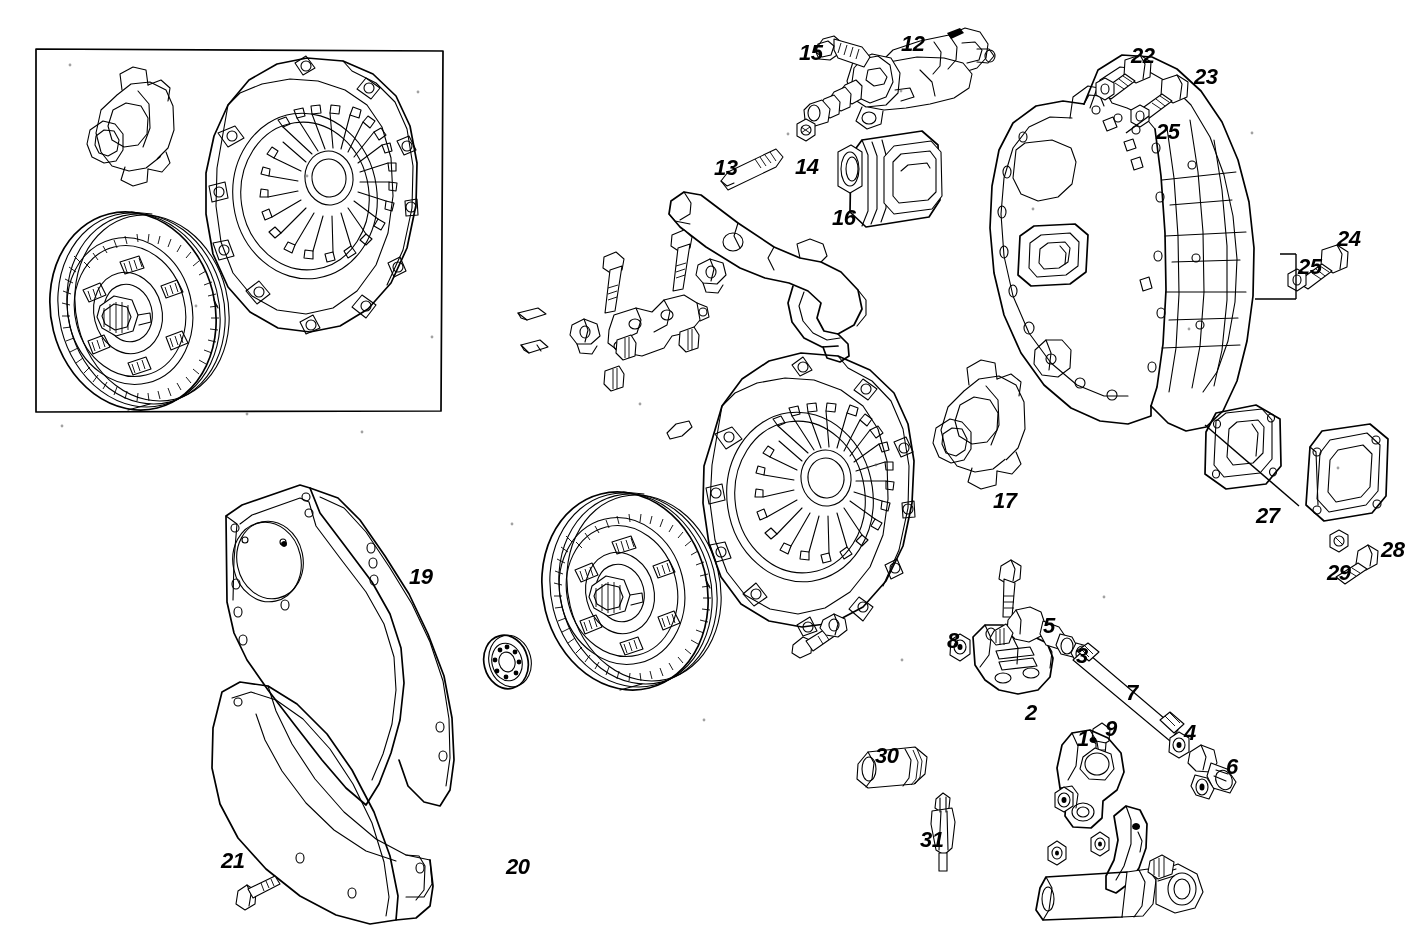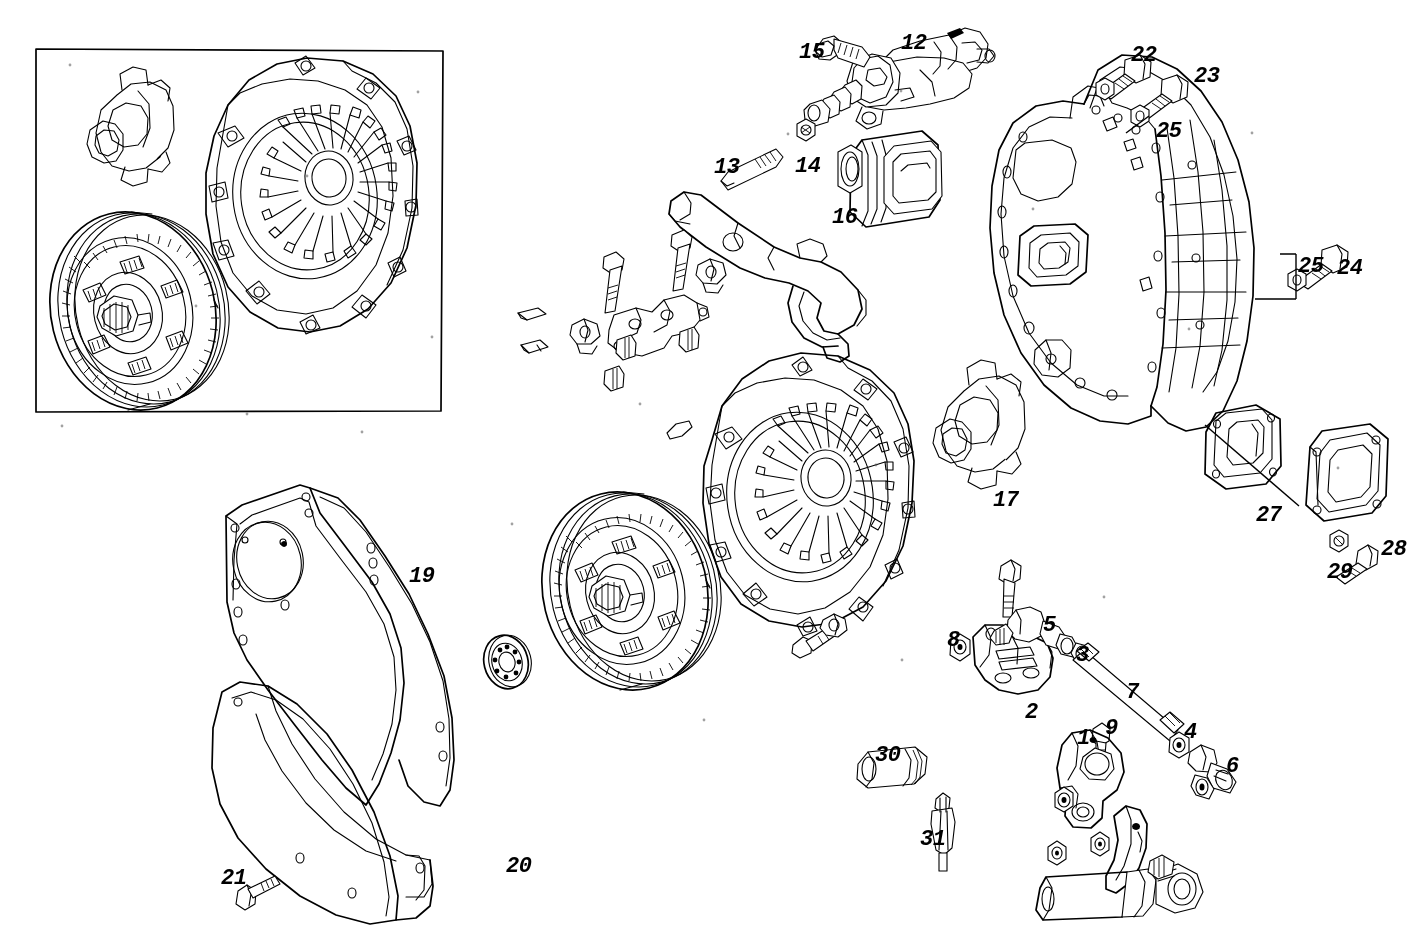--- a/index.html
+++ b/index.html
@@ -5,21 +5,21 @@
 <style>
   html,body{margin:0;padding:0;background:#ffffff;}
   body{
     font-family:"Liberation Serif", serif;
     width:1419px;height:929px;overflow:hidden;position:relative;
   }
   #sheet{position:absolute;left:0;top:0;width:1419px;height:929px;background:#fff;}
   svg.art{position:absolute;left:0;top:0;width:1419px;height:929px;}
   .callout{
     position:absolute;
-    font-family:Liberation Mono, monospace;
+    font-family:Liberation Sans, sans-serif;
     font-weight:bold;
     font-size:22px;
     color:#000;
     line-height:1;
     white-space:nowrap;
     font-style:italic;
     letter-spacing:-0.5px;
   }
   .stroke{fill:none;stroke:#000;stroke-width:1.7;stroke-linejoin:round;stroke-linecap:round;}
   .thin{fill:none;stroke:#000;stroke-width:1.1;stroke-linejoin:round;stroke-linecap:round;}
@@ -851,24 +851,24 @@
 <div class="callout" style="left:947px;top:630px;">8</div>
 <div class="callout" style="left:1105px;top:718px;">9</div>
 <div class="callout" style="left:901px;top:33px;">12</div>
 <div class="callout" style="left:714px;top:157px;">13</div>
 <div class="callout" style="left:795px;top:108px;margin-top:48px;">14</div>
 <div class="callout" style="left:799px;top:42px;">15</div>
 <div class="callout" style="left:832px;top:207px;">16</div>
 <div class="callout" style="left:993px;top:490px;">17</div>
 <div class="callout" style="left:409px;top:566px;">19</div>
 <div class="callout" style="left:461px;top:856px;margin-left:45px;">20</div>
-<div class="callout" style="left:221px;top:868px;">21</div>
+<div class="callout" style="left:221px;top:850px;">21</div>
 <div class="callout" style="left:1131px;top:45px;">22</div>
 <div class="callout" style="left:1194px;top:66px;">23</div>
-<div class="callout" style="left:1337px;top:228px;margin-top:30px;">24</div>
+<div class="callout" style="left:1337px;top:228px;">24</div>
 <div class="callout" style="left:1156px;top:121px;">25</div>
 <div class="callout" style="left:1298px;top:256px;">25</div>
 <div class="callout" style="left:1256px;top:505px;">27</div>
 <div class="callout" style="left:1381px;top:539px;">28</div>
 <div class="callout" style="left:1327px;top:562px;">29</div>
 <div class="callout" style="left:875px;top:745px;">30</div>
 <div class="callout" style="left:920px;top:829px;">31</div>
 
 </div>
 

